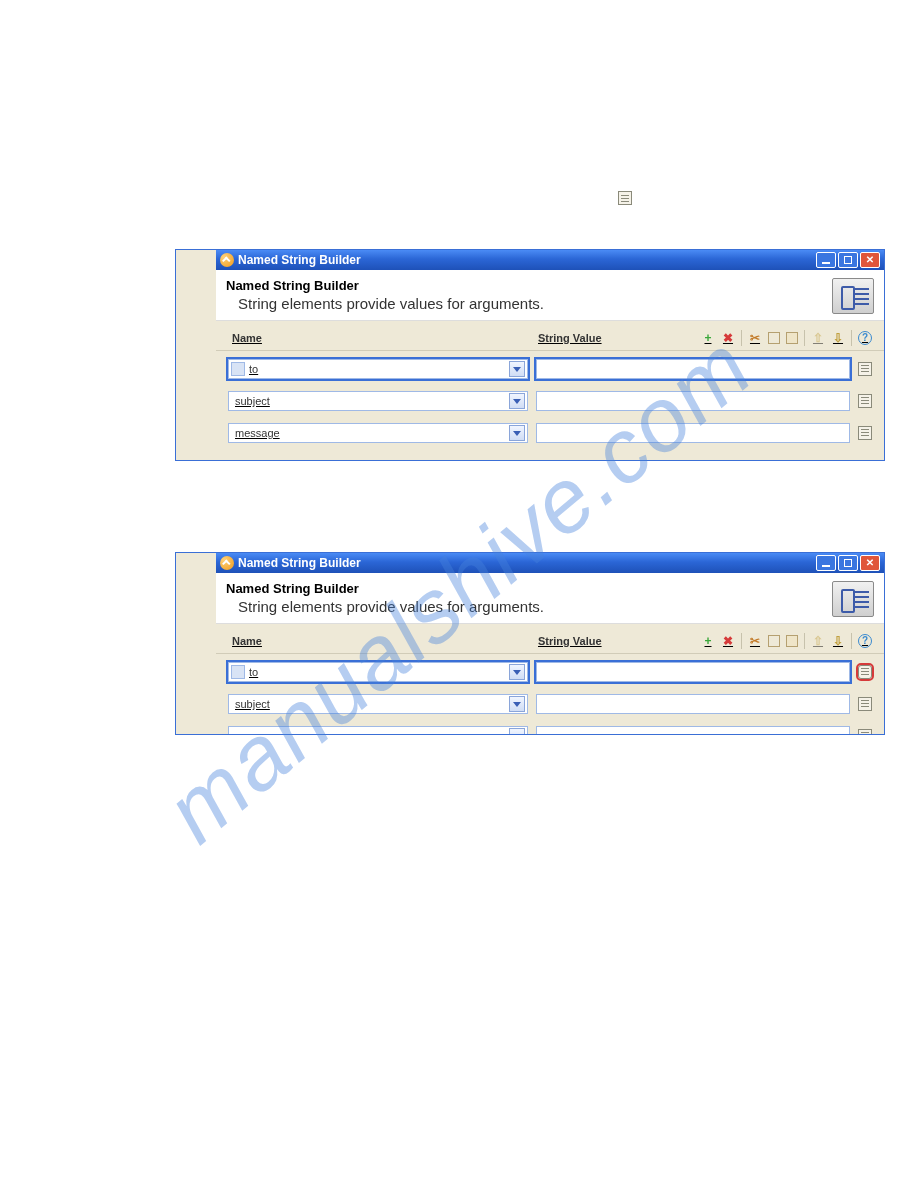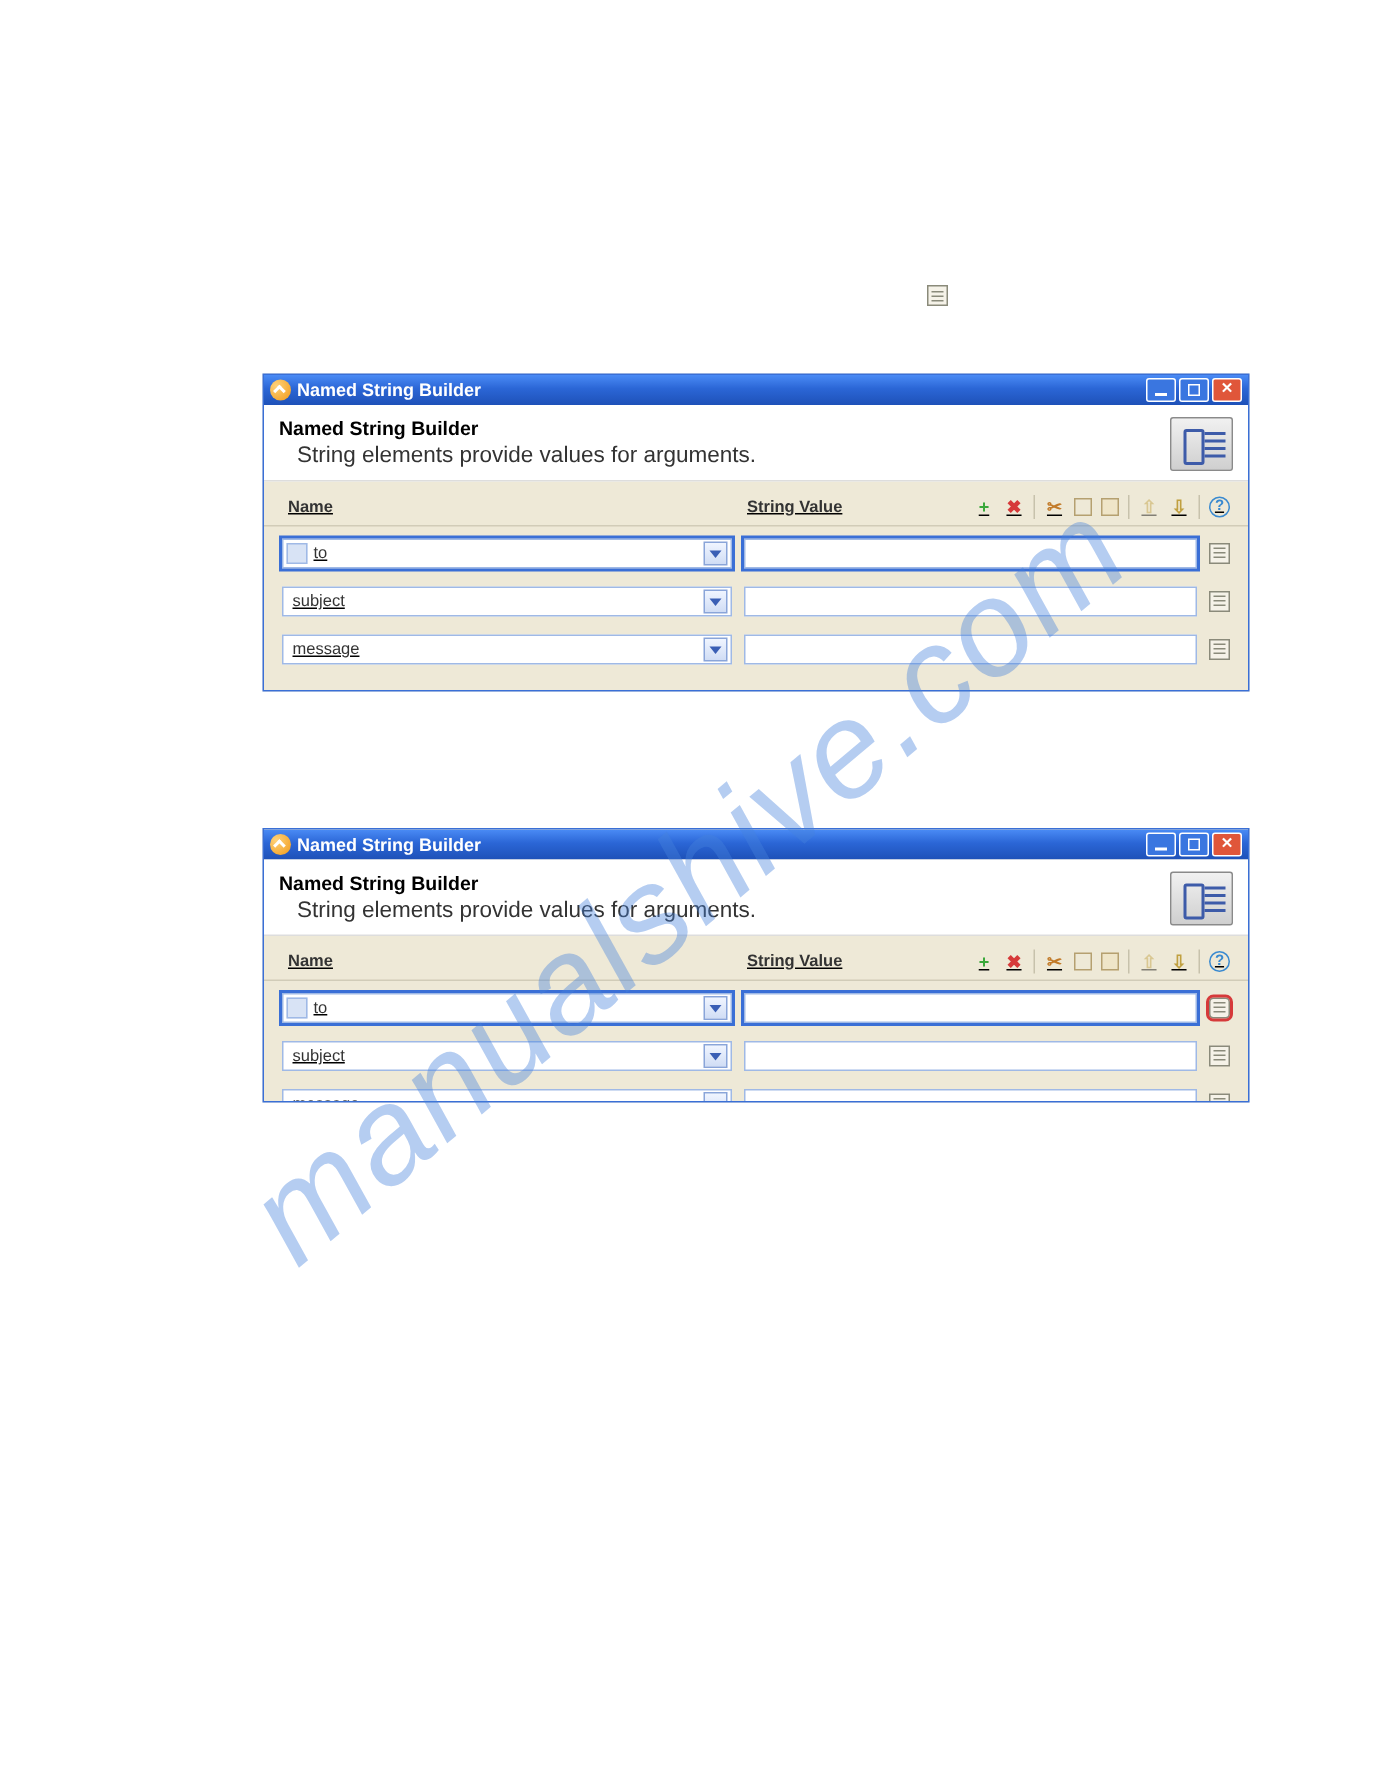--- a/index.html
+++ b/index.html
@@ -42,23 +42,24 @@
   }
   .inline-icon-holder {
     position: absolute;
     left: 618px;
     top: 188px;
   }
 
   
   .window {
     position: absolute;
-    width: 658px;
+    width: 710px;
     border: 1px solid #3a6fd6;
     background: #eee9d7;
+    padding-left: 40px;
   }
   .window.first { left: 175px; top: 249px; height: 212px; }
   .window.second { left: 175px; top: 552px; height: 183px; }
 
   .titlebar {
     height: 20px;
     background: linear-gradient(to bottom, #4a8bf5 0%, #2b66d6 45%, #1e51b8 100%);
     display: flex;
     align-items: center;
     padding: 0 4px;

